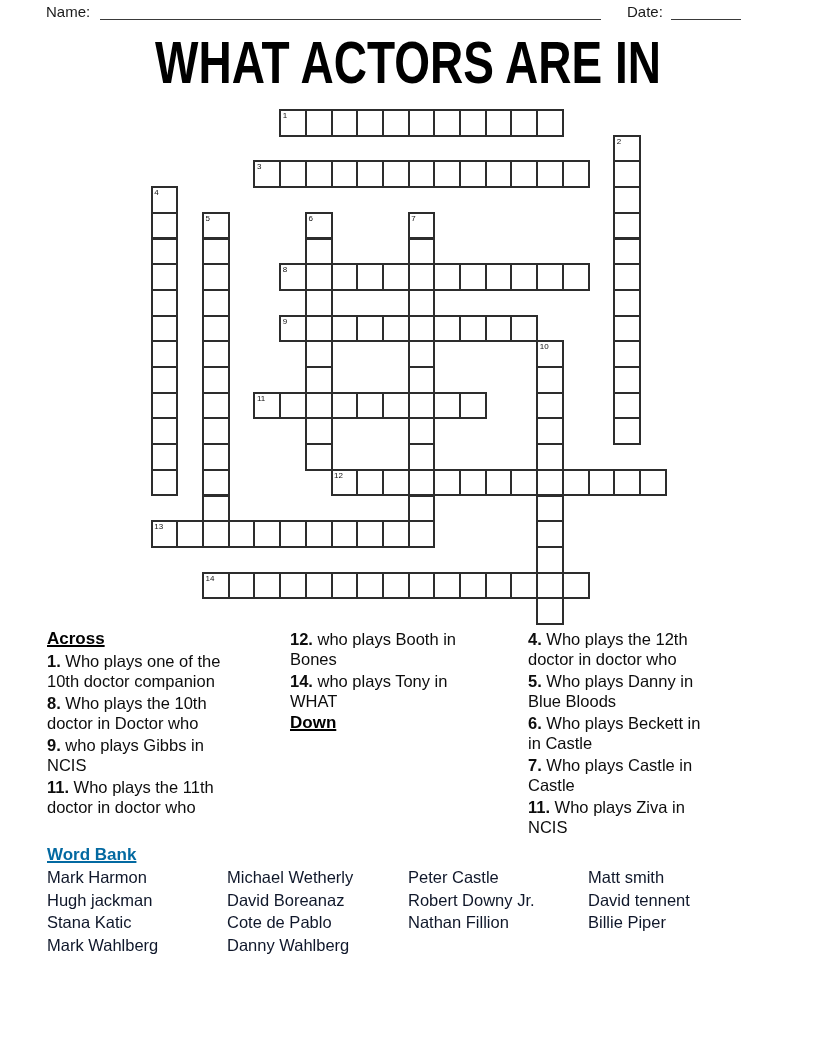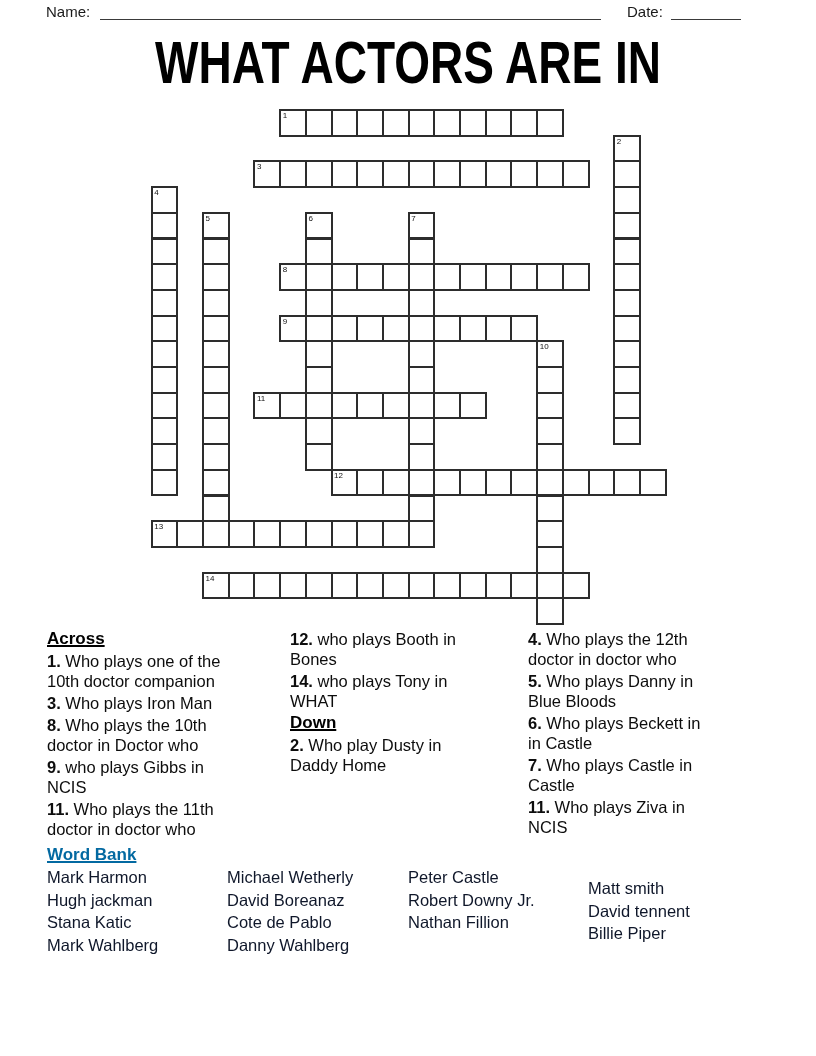--- a/index.html
+++ b/index.html
@@ -237,30 +237,28 @@
     <div class="cell" style="left: 281.7px; top: 461.6px;"></div>
     <div class="cell" style="left: 307.4px; top: 461.6px;"></div>
     <div class="cell" style="left: 333.1px; top: 461.6px;"></div>
     <div class="cell" style="left: 358.8px; top: 461.6px;"></div>
     <div class="cell" style="left: 410.2px; top: 461.6px;"></div>
   </div>
 
 <div class="clue-col" style="left:47px;">
     <div class="sec-heading">Across</div>
     <p class="clue"><b>1.</b><span> Who plays one of the 10th doctor companion</span></p>
-    <p class="clue"><b>3.</b><span> Who plays Iron Man</span></p>
     <p class="clue"><b>8.</b><span> Who plays the 10th doctor in Doctor who</span></p>
     <p class="clue"><b>9.</b><span> who plays Gibbs in NCIS</span></p>
     <p class="clue"><b>11.</b><span> Who plays the 11th doctor in doctor who</span></p>
   </div>
 <div class="clue-col" style="left:290px;">
     <p class="clue"><b>12.</b><span> who plays Booth in Bones</span></p>
     <p class="clue"><b>14.</b><span> who plays Tony in WHAT</span></p>
     <div class="sec-heading">Down</div>
-    <p class="clue"><b>2.</b><span> Who play Dusty in Daddy Home</span></p>
   </div>
 <div class="clue-col" style="left:528px;">
     <p class="clue"><b>4.</b><span> Who plays the 12th doctor in doctor who</span></p>
     <p class="clue"><b>5.</b><span> Who plays Danny in Blue Bloods</span></p>
     <p class="clue"><b>6.</b><span> Who plays Beckett in in Castle</span></p>
     <p class="clue"><b>7.</b><span> Who plays Castle in Castle</span></p>
     <p class="clue"><b>11.</b><span> Who plays Ziva in NCIS</span></p>
   </div>
 
 <div class="wb-heading">Word Bank</div>
@@ -274,17 +272,17 @@
     <div>Michael Wetherly</div>
     <div>David Boreanaz</div>
     <div>Cote de Pablo</div>
     <div>Danny Wahlberg</div>
   </div>
 <div class="wb-col" style="left:408px;">
     <div>Peter Castle</div>
     <div>Robert Downy Jr.</div>
     <div>Nathan Fillion</div>
   </div>
-<div class="wb-col" style="left:588px;margin-top:11px;">
+<div class="wb-col" style="left:588px;">
     <div>Matt smith</div>
     <div>David tennent</div>
     <div>Billie Piper</div>
   </div>
 
 </body></html>

